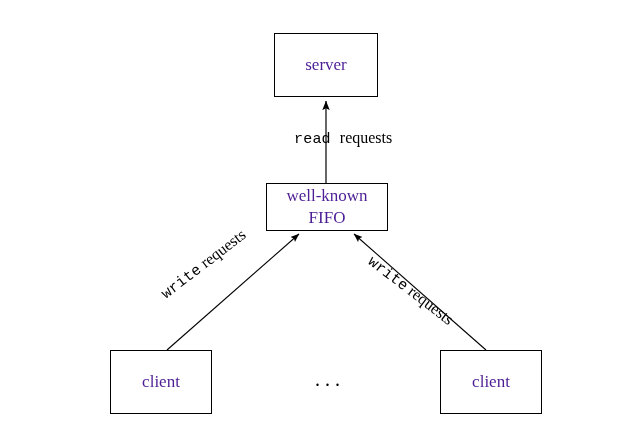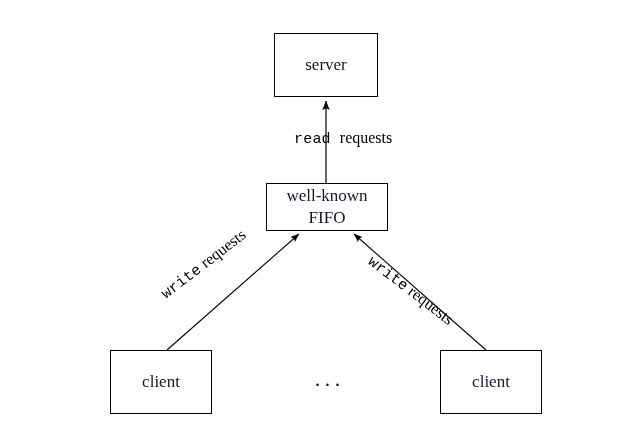--- a/index.html
+++ b/index.html
@@ -26,21 +26,21 @@
     position: absolute;
     box-sizing: border-box;
     border: 1.4px solid #000000;
     background: #ffffff;
     display: flex;
     flex-direction: column;
     align-items: center;
     justify-content: center;
     font-family: "Liberation Serif", "DejaVu Serif", serif;
     font-size: 17px;
-    color: #0f172a;
+    color: #4c1d95;
     line-height: 1.28;
     z-index: 3;
   }
   #box-server {
     left: 274px;
     top: 33px;
     width: 104px;
     height: 64px;
   }
   #box-fifo {

